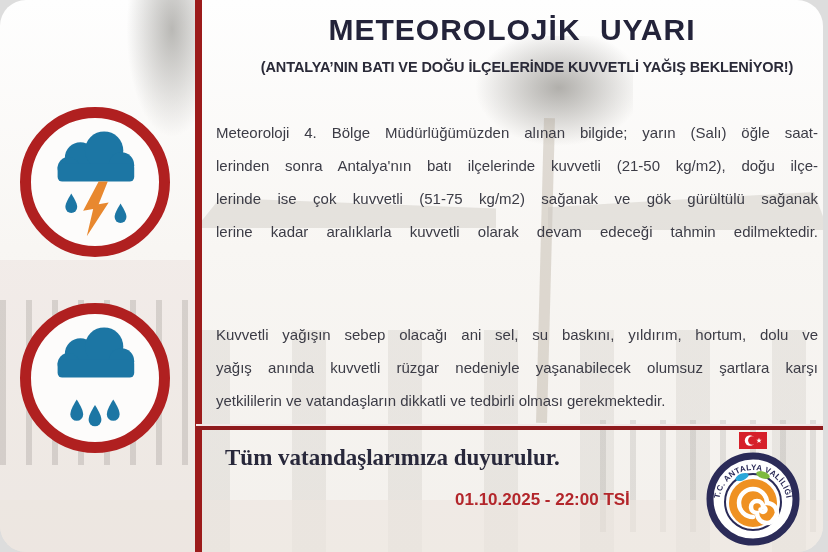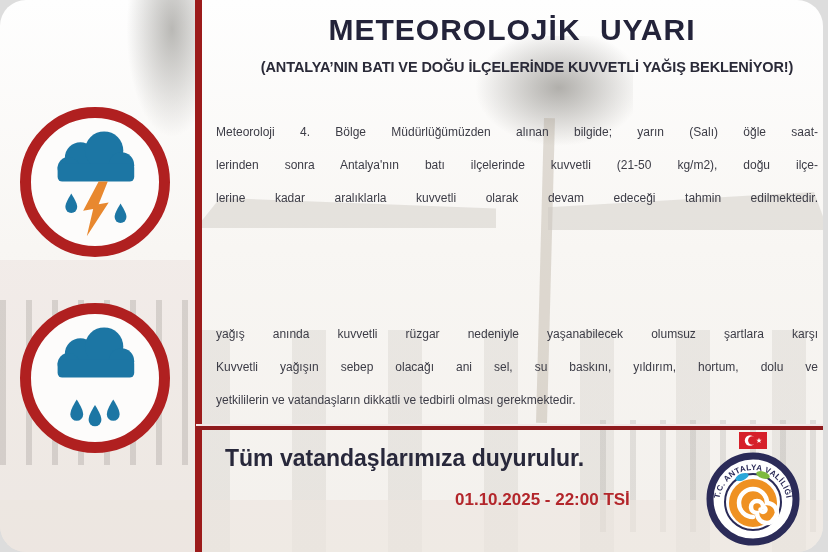--- a/index.html
+++ b/index.html
@@ -41,28 +41,28 @@
   .circle-rain{left:20px;top:303px;}
   .icon-circle svg{width:94px;height:114px;display:block;}
 
   
   .title{left:206px;top:13px;width:612px;text-align:center;
     font-size:30px;font-weight:bold;letter-spacing:1px;word-spacing:10px;color:#23233a;}
   .subtitle{left:221px;top:59px;width:612px;text-align:center;
     font-size:14.5px;font-weight:bold;letter-spacing:-0.1px;color:#2a2a38;}
 
   
-  .para{left:216px;width:602px;color:#3c3c46;font-size:12px;}
+  .para{left:216px;width:602px;color:#3c3c46;font-size:15px;}
   .para .line{height:33px;line-height:33px;text-align:justify;text-align-last:justify;white-space:nowrap;}
   .para .line--last{text-align-last:left;}
   .para1{top:116px;}
   .para2{top:318px;}
 
   
-  .announcement{left:225px;top:445px;font-family:Liberation Sans, sans-serif;
+  .announcement{left:225px;top:445px;font-family:Liberation Serif, serif;
     font-weight:bold;font-size:23px;color:#28283b;}
   .time-block{top:488px;color:#b3262b;}
   .time-start{left:225px;}
   .time-end{left:455px;}
   .time-label{font-size:15.5px;font-weight:bold;line-height:20px;}
   .time-value{font-size:17px;font-weight:bold;line-height:24px;}
 
   
   .logo{left:703px;top:432px;width:100px;height:120px;}
   .logo svg{width:100%;height:100%;display:block;}
@@ -117,26 +117,27 @@
       <path fill="#1c76a4" transform="translate(70,98)" d="M0,-12 C-5,-4 -7,0.5 -7,4.5 A7,7 0 0 0 7,4.5 C7,0.5 5,-4 0,-12 Z"></path>
     </svg>
   </div>
 
   <div class="abs title">METEOROLOJİK UYARI</div>
   <div class="abs subtitle">(ANTALYA’NIN BATI VE DOĞU İLÇELERİNDE KUVVETLİ YAĞIŞ BEKLENİYOR!)</div>
 
   <div class="abs para para1">
     <div class="line">Meteoroloji 4. Bölge Müdürlüğümüzden alınan bilgide; yarın (Salı) öğle saat-</div>
     <div class="line">lerinden sonra Antalya'nın batı ilçelerinde kuvvetli (21-50 kg/m2), doğu ilçe-</div>
+    <div class="line">lerinde ise çok kuvvetli (51-75 kg/m2) sağanak ve gök gürültülü sağanak</div>
     <div class="line">lerine kadar aralıklarla kuvvetli olarak devam edeceği tahmin edilmektedir.</div>
   </div>
 
   <div class="abs para para2">
+    <div class="line">Kuvvetli yağışın sebep olacağı ani sel, su baskını, yıldırım, hortum, dolu ve</div>
     <div class="line">yağış anında kuvvetli rüzgar nedeniyle yaşanabilecek olumsuz şartlara karşı</div>
-    <div class="line">Kuvvetli yağışın sebep olacağı ani sel, su baskını, yıldırım, hortum, dolu ve</div>
     <div class="line line--last">yetkililerin ve vatandaşların dikkatli ve tedbirli olması gerekmektedir.</div>
   </div>
 
   <div class="abs announcement">Tüm vatandaşlarımıza duyurulur.</div>
 
   <div class="abs time-block time-start">
   </div>
   <div class="abs time-block time-end">
     <div class="time-value">01.10.2025 - 22:00 TSİ</div>
   </div>

